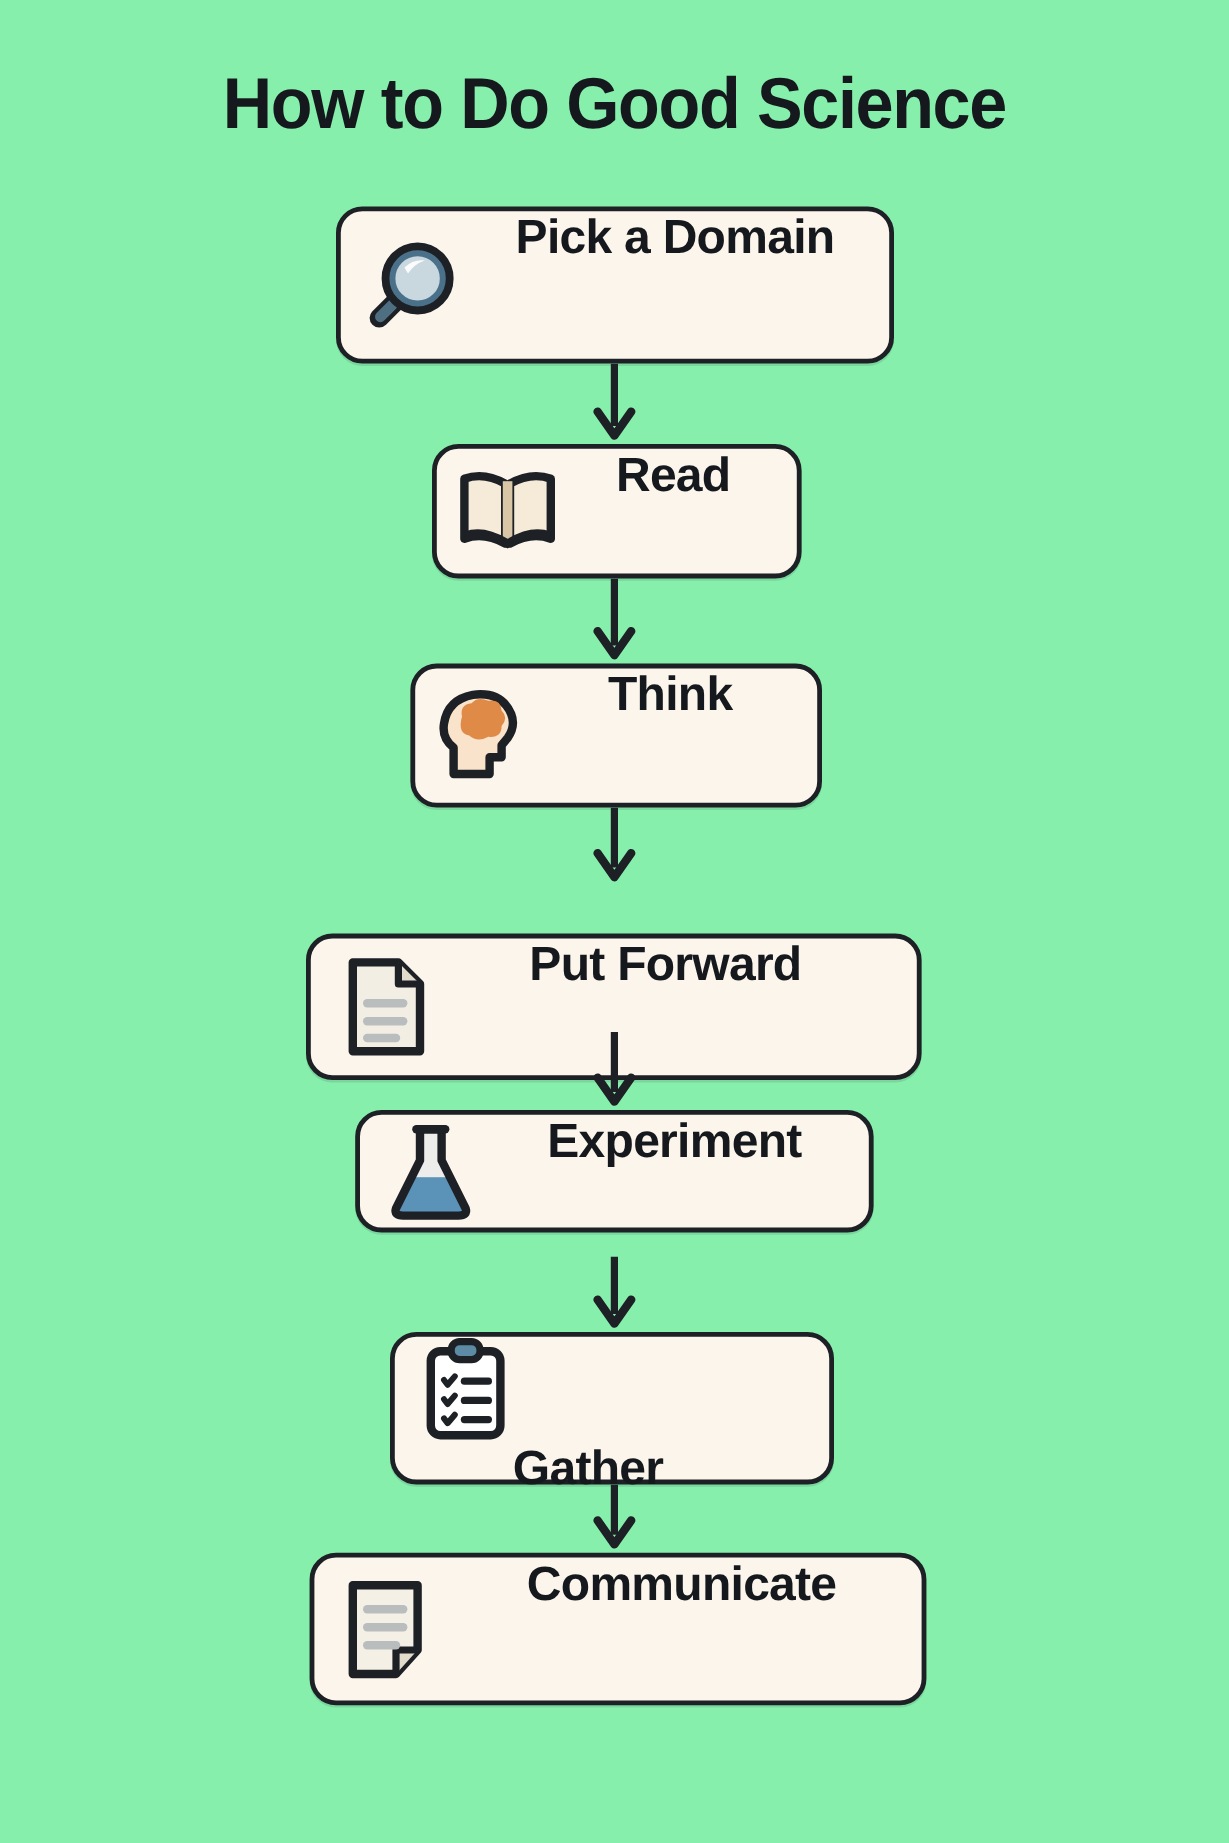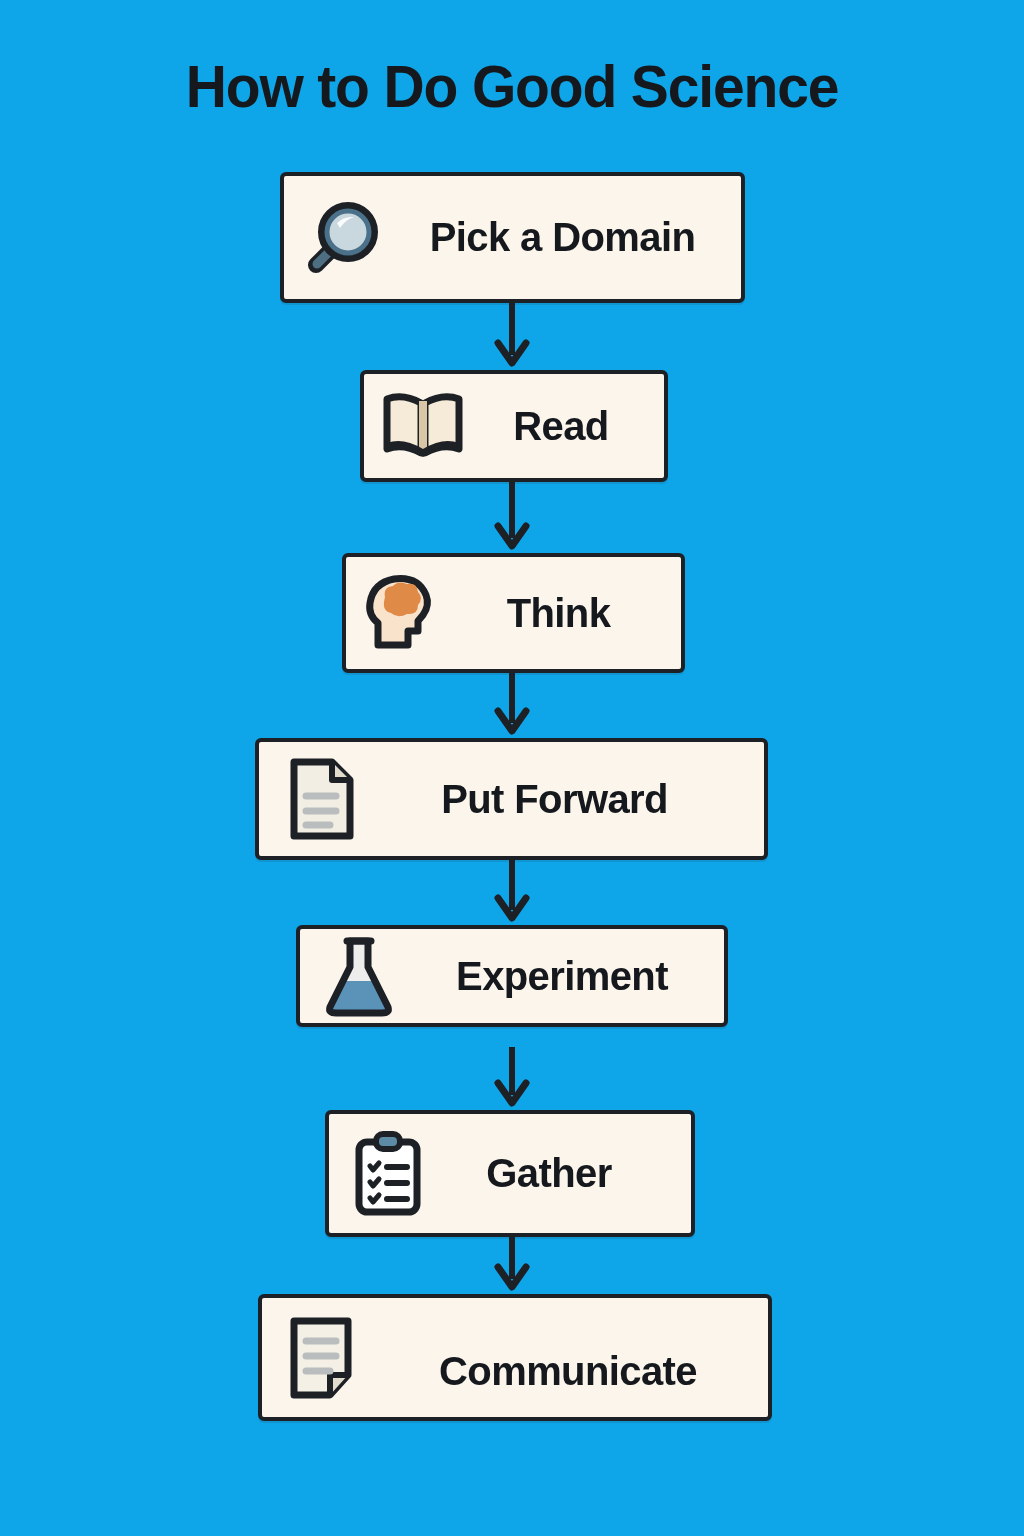--- a/index.html
+++ b/index.html
@@ -10,21 +10,21 @@
     width: 1024px;
     height: 1536px;
     background: #fbf3e7;
     font-family: "Liberation Sans", sans-serif;
     overflow: hidden;
   }
   #page {
     position: relative;
     width: 1024px;
     height: 1536px;
-    background: #0ea5e9;
+    background: #86efac;
   }
 
   
   #title {
     position: absolute;
     left: 0;
     top: 52px;
     width: 1024px;
     text-align: center;
     font-family: "Liberation Sans", sans-serif;
@@ -35,23 +35,22 @@
     white-space: nowrap;
     transform: scaleX(0.95);
   }
 
   
   .node {
     position: absolute;
     box-sizing: border-box;
     background: #fcf5ec;
     border: 4px solid #1d2126;
-    border-radius: 6px;
+    border-radius: 22px;
     display: flex;
-    align-items: center;
     box-shadow: 0 2px 0 rgba(29,33,38,0.12);
   }
   .node-icon {
     flex: 0 0 auto;
     display: flex;
     align-items: center;
     justify-content: center;
   }
   .node-label {
     flex: 1 1 auto;
@@ -60,40 +59,40 @@
     font-weight: 700;
     color: #15191d;
     letter-spacing: -0.6px;
     white-space: nowrap;
   }
 
   
   #node-0 { left: 280px; top: 172px;  width: 465px; height: 131px; }
   #node-1 { left: 360px; top: 370px;  width: 308px; height: 112px; }
   #node-2 { left: 342px; top: 553px;  width: 343px; height: 120px; }
-  #node-3 { left: 255px; top: 738px;  width: 513px; height: 122px; }
+  #node-3 { left: 255px; top: 778px;  width: 513px; height: 122px; }
   #node-4 { left: 296px; top: 925px;  width: 432px; height: 102px; }
-  #node-5 { left: 325px; top: 1110px; width: 370px; height: 127px; }
+  #node-5 { left: 325px; top: 1110px; width: 370px; height: 127px; flex-direction: column; }
   #node-6 { left: 258px; top: 1294px; width: 514px; height: 127px; }
 
   #node-0 .node-icon { width: 118px; }
   #node-1 .node-icon { width: 118px; }
   #node-2 .node-icon { width: 112px; }
   #node-3 .node-icon { width: 126px; }
   #node-4 .node-icon { width: 118px; }
   #node-5 .node-icon { width: 118px; }
   #node-6 .node-icon { width: 120px; }
 
   #node-0 .node-label { font-size: 40px; padding-right: 18px; }
   #node-1 .node-label { font-size: 40px; padding-right: 24px; }
   #node-2 .node-label { font-size: 40px; padding-right: 22px; }
   #node-3 .node-label { font-size: 40px; padding-right: 40px; }
   #node-4 .node-label { font-size: 40px; padding-right: 18px; }
   #node-5 .node-label { font-size: 40px; padding-right: 40px; }
-  #node-6 .node-label { font-size: 40px; padding-right: 14px; margin-top: 28px; }
+  #node-6 .node-label { font-size: 40px; padding-right: 14px; }
 
   
   .arrow {
     position: absolute;
     left: 494px;
     width: 36px;
   }
   .arrow svg { display: block; }
   #arrow-0 { top: 303px; height: 67px; }
   #arrow-1 { top: 482px; height: 71px; }

